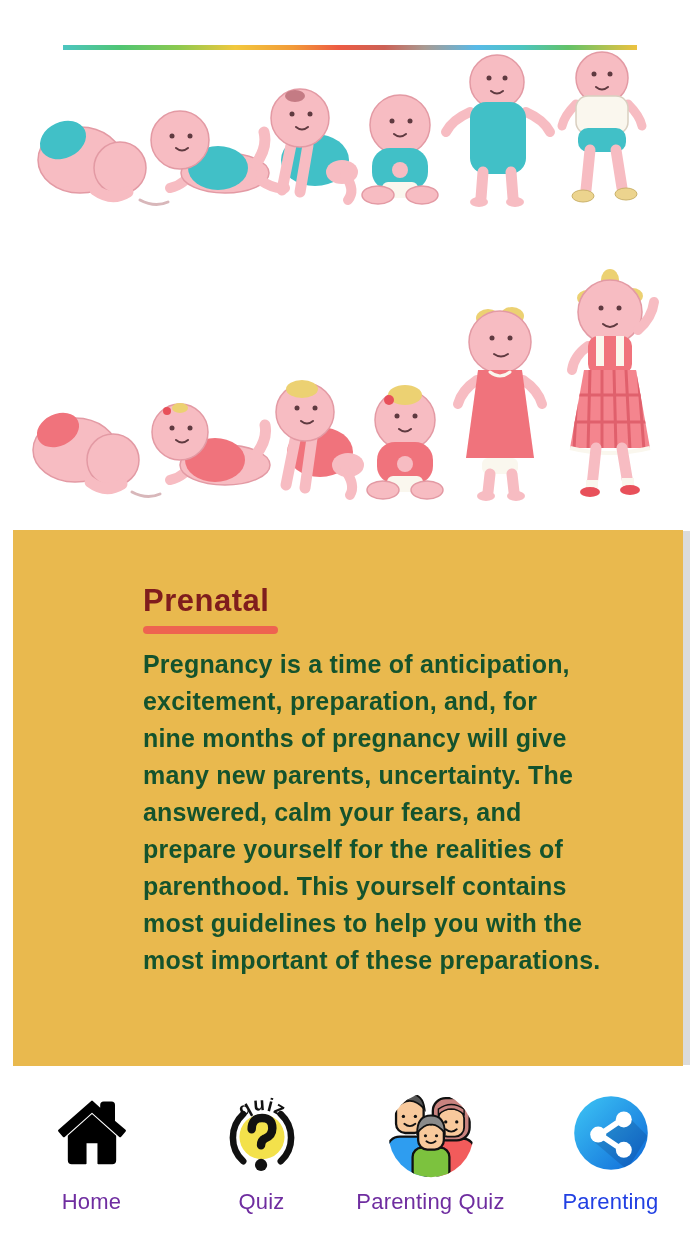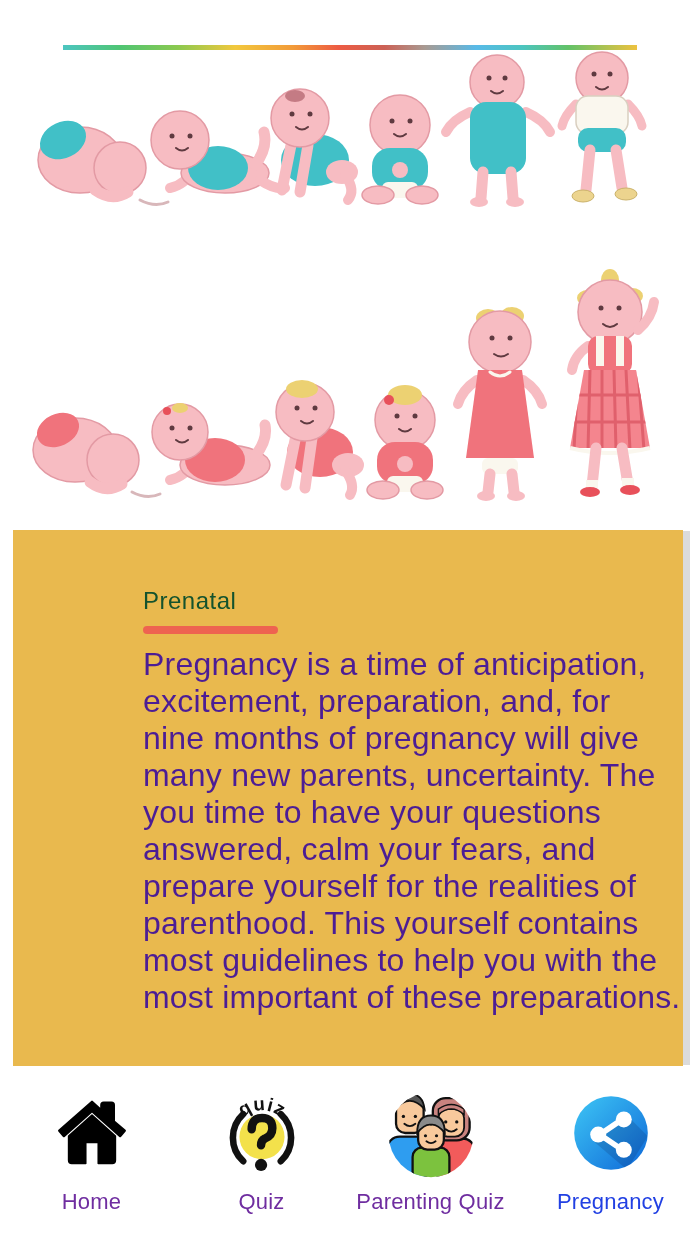--- a/index.html
+++ b/index.html
@@ -5,26 +5,26 @@
   html,body{margin:0;padding:0;background:#ffffff;}
   body{width:700px;height:1244px;position:relative;overflow:hidden;
        font-family:"Liberation Sans",sans-serif;}
 
   
   .hero{position:absolute;left:0;top:40px;width:700px;height:470px;}
 
   
   .card{position:absolute;left:13px;top:530px;width:670px;height:536px;
         background:#e9b94e;box-sizing:border-box;padding:52px 40px 0 130px;}
-  .card-title{font-size:24px;font-weight:normal;color:#14532d;
+  .card-title{font-size:31px;font-weight:bold;color:#7f1d1d;
               letter-spacing:.5px;line-height:38px;}
   .title-underline{width:135px;height:8px;border-radius:4px;
                    background:#ee6350;margin:6px 0 12px 0;}
-  .body-line{font-size:32px;line-height:37px;color:#4c1d95;
-             letter-spacing:.2px;white-space:nowrap;font-weight:400;}
+  .body-line{font-size:25px;line-height:37px;color:#14532d;
+             letter-spacing:.2px;white-space:nowrap;font-weight:700;}
 
   
   .scroll-track{position:absolute;left:683px;top:531px;width:7px;height:534px;
                 background:#dbdbdb;}
 
   
   .bottom-nav{position:absolute;left:0;top:1085px;width:700px;height:140px;
               display:grid;grid-template-columns:183px 157px 181px 179px;}
   .nav-item{display:flex;flex-direction:column;align-items:center;cursor:pointer;}
   .nav-icon{height:96px;display:flex;align-items:center;justify-content:center;}
@@ -227,21 +227,20 @@
 </svg>
 </div>
 
 <section class="card">
   <div class="card-title">Prenatal</div>
   <div class="title-underline"></div>
   <div class="body-line">Pregnancy is a time of anticipation,</div>
   <div class="body-line">excitement, preparation, and, for</div>
   <div class="body-line">nine months of pregnancy will give</div>
   <div class="body-line">many new parents, uncertainty. The</div>
-  <div class="body-line">you time to have your questions</div>
   <div class="body-line">answered, calm your fears, and</div>
   <div class="body-line">prepare yourself for the realities of</div>
   <div class="body-line">parenthood. This yourself contains</div>
   <div class="body-line">most guidelines to help you with the</div>
   <div class="body-line">most important of these preparations.</div>
 </section>
 
 <div class="scroll-track"></div>
 
 <nav class="bottom-nav">
@@ -325,16 +324,16 @@
         <circle cx="50" cy="50" r="46" fill="url(#bluegrad)"></circle>
         <g clip-path="url(#shareclip)">
           <path d="M66,24 L96,54 L70,96 L30,62 Z" fill="rgba(0,0,40,0.14)"></path>
         </g>
         <path d="M36,52 L64,33 M36,52 L64,71" stroke="#fff" stroke-width="7"></path>
         <circle cx="34" cy="52" r="10" fill="#fff"></circle>
         <circle cx="66" cy="33" r="10" fill="#fff"></circle>
         <circle cx="66" cy="71" r="10" fill="#fff"></circle>
       </svg>
     </span>
-    <span class="nav-label" style="color: rgb(33, 64, 227);">Pregnancy</span>
+    <span class="nav-label" style="color: rgb(33, 64, 227);">Parenting</span>
   </div>
 
 </nav>
 
 </body></html>

